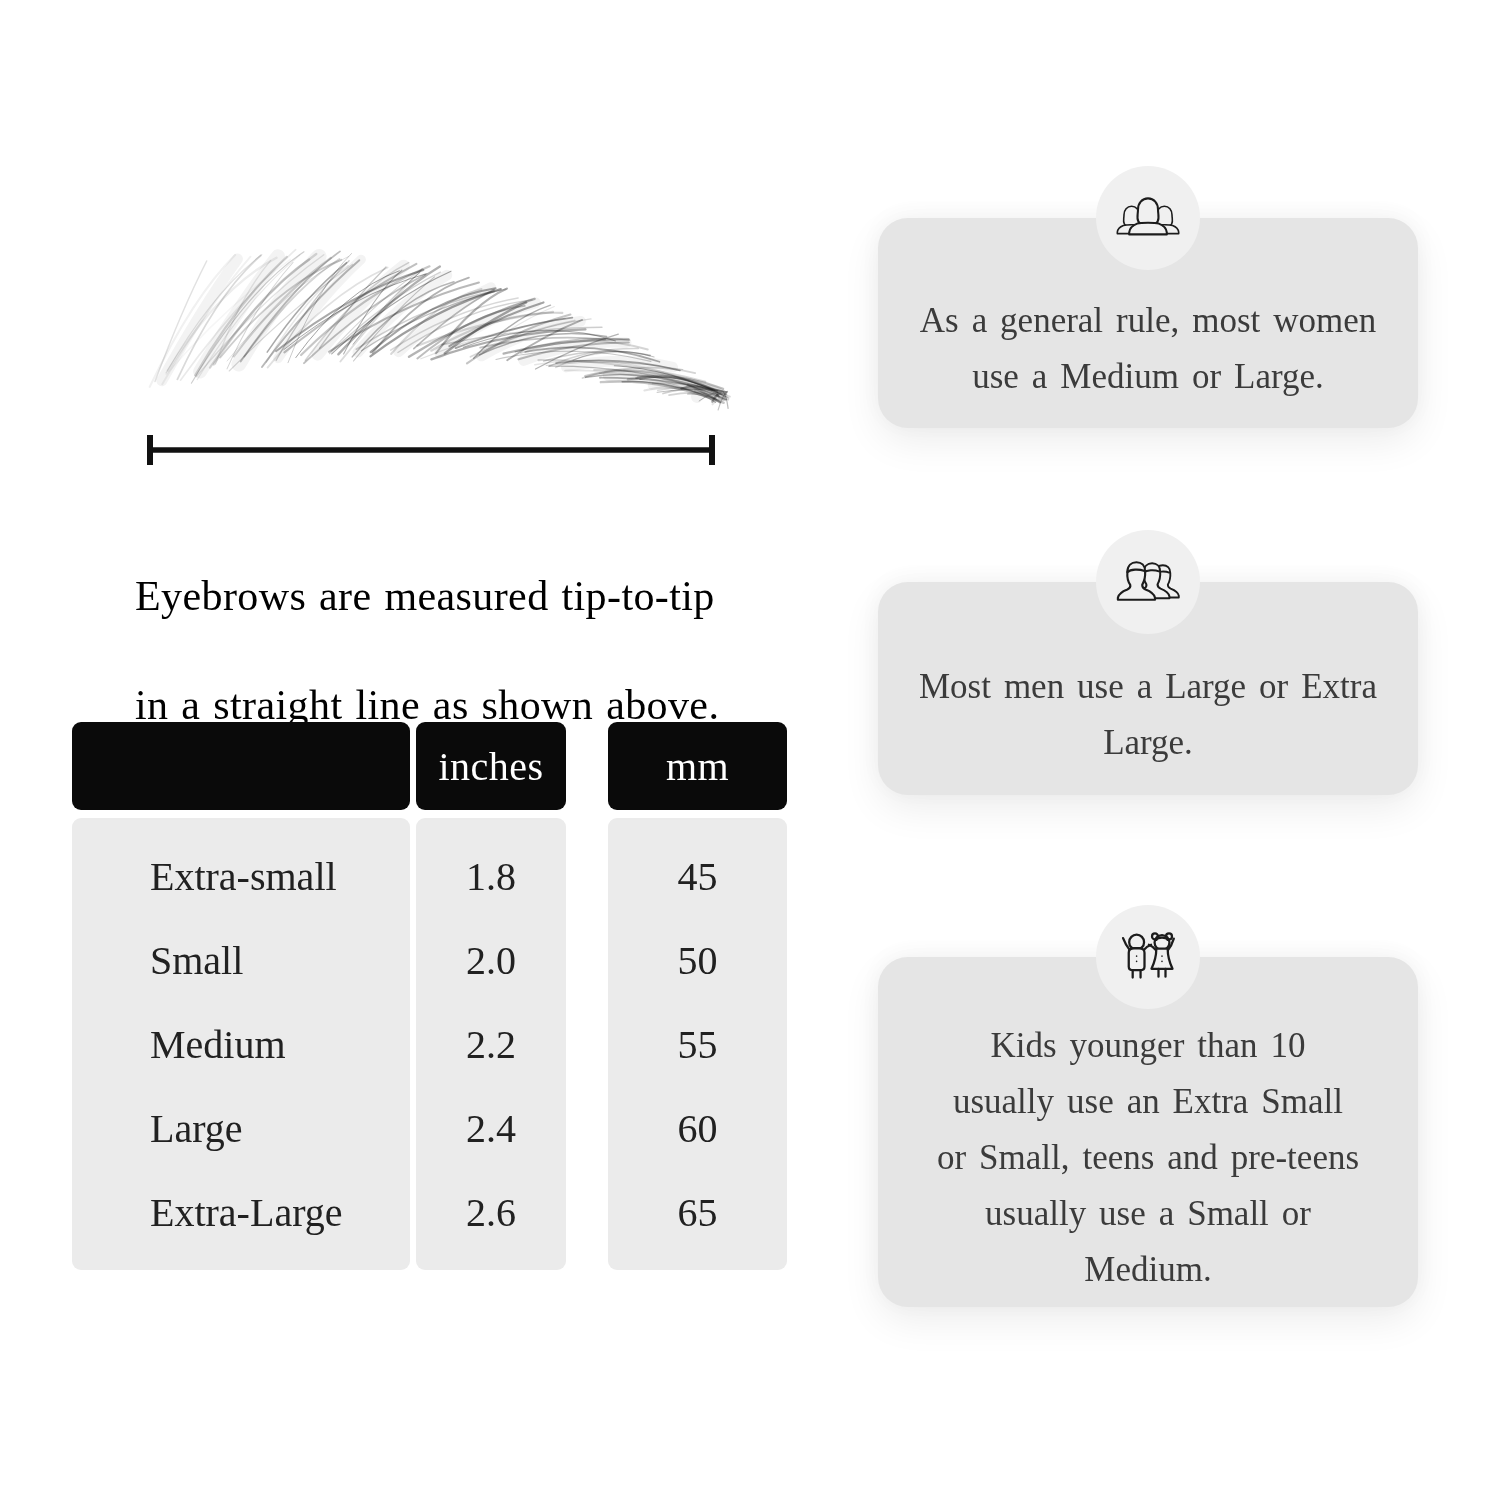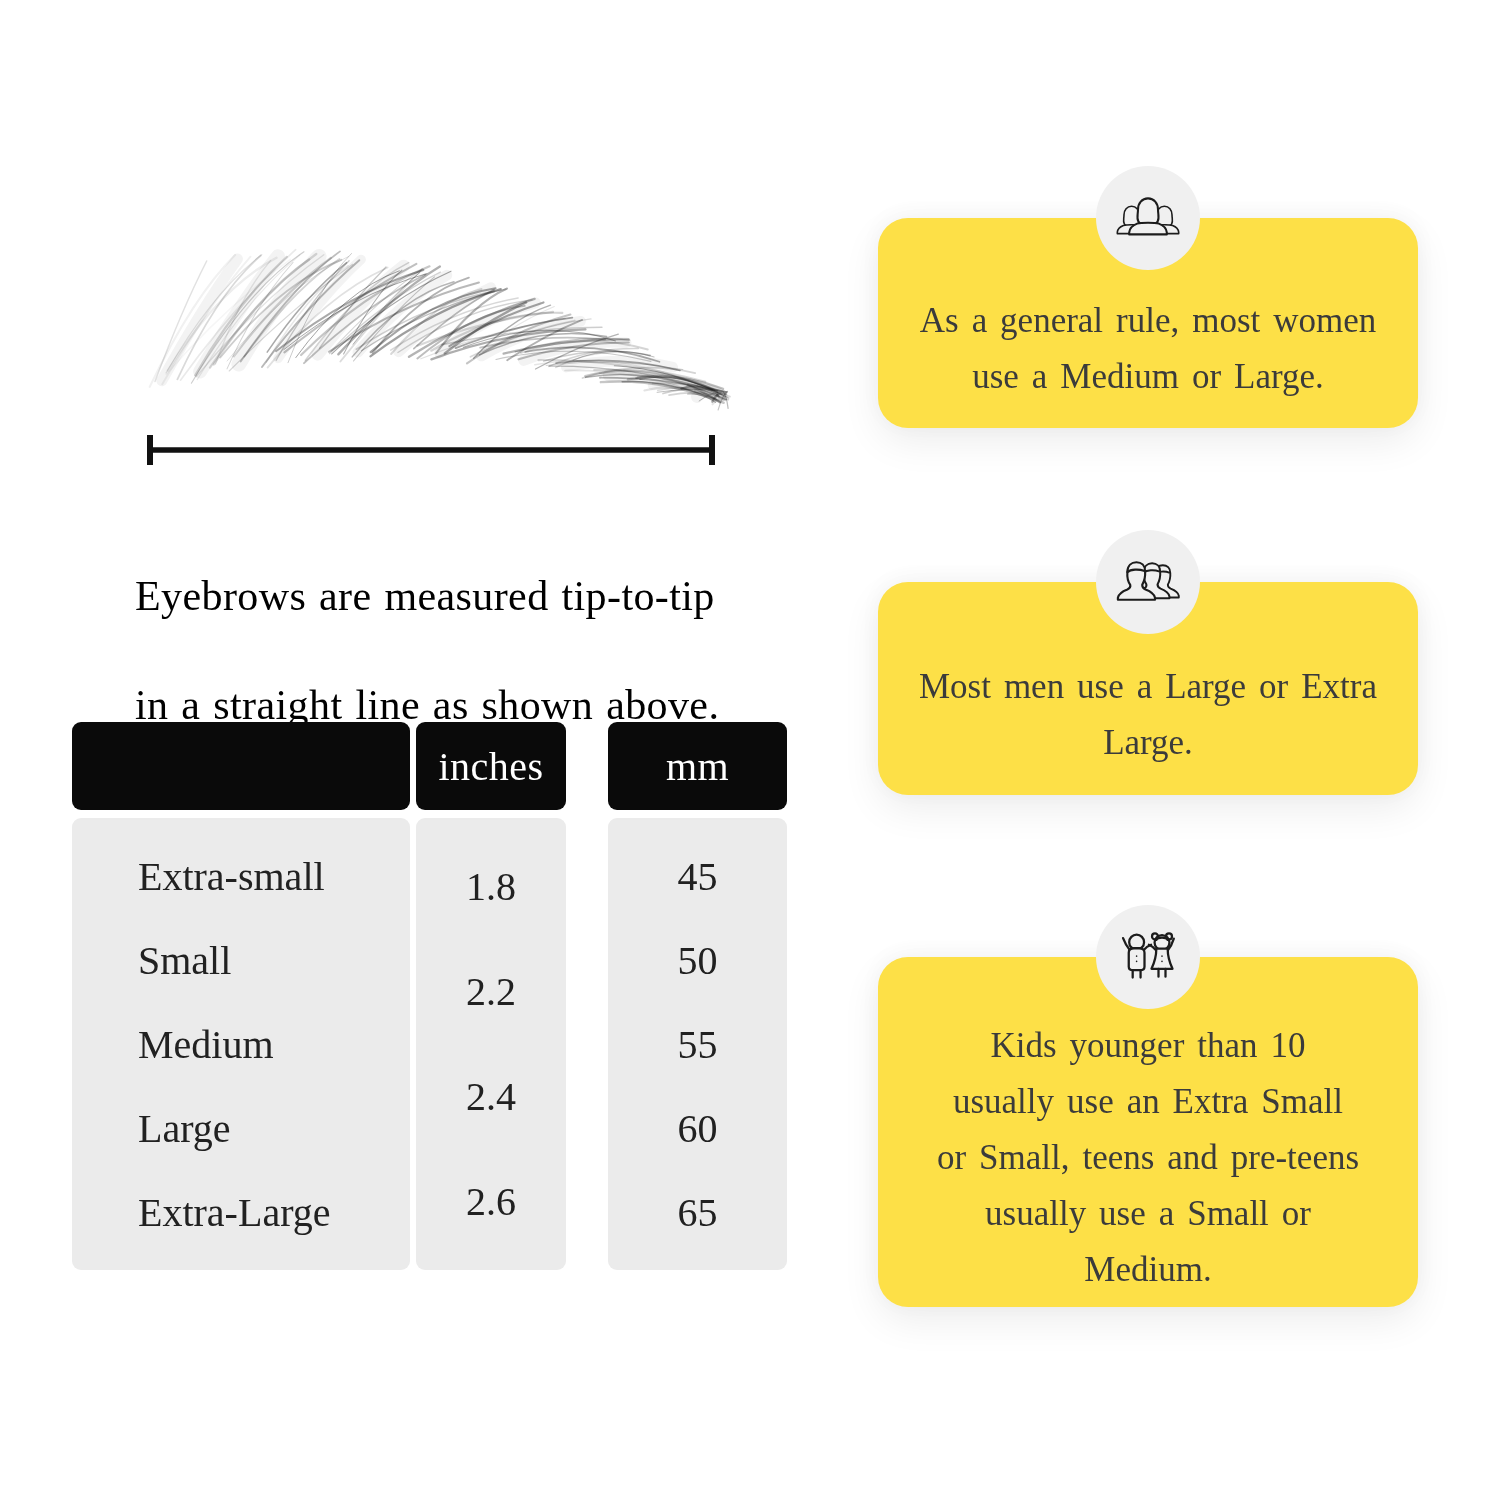--- a/index.html
+++ b/index.html
@@ -18,28 +18,28 @@
   .tcol-size  { left:0;     width:338px; }
   .tcol-inch  { left:344px; width:150px; }
   .tcol-mm    { left:536px; width:179px; }
   .thead{
     height:88px; background:#0a0a0a; border-radius:9px; color:#ffffff;
     display:flex; align-items:center; justify-content:center;
     font-size:40px; letter-spacing:.5px;
   }
   .tbody{
     margin-top:8px; height:452px; background:#ebebeb; border-radius:9px;
-    display:flex; flex-direction:column; padding:16px 4px; box-sizing:border-box;
+    display:flex; flex-direction:column; padding:16px 16px; box-sizing:border-box;
   }
   .cell{ flex:1; display:flex; align-items:center; justify-content:center;
          font-size:40px; color:#212121; }
   .tcol-size .cell{ justify-content:flex-start; padding-left:62px; }
   
   .card{
-    position:absolute; left:878px; width:540px; background:#fde047; border-radius:30px;
+    position:absolute; left:878px; width:540px; background:#e5e5e5; border-radius:30px;
     box-shadow:0 14px 38px rgba(0,0,0,.075), 0 -4px 22px rgba(0,0,0,.035);
     display:flex; align-items:center; justify-content:center;
     box-sizing:border-box;
   }
   .card p{ margin:0; text-align:center; font-size:35px; line-height:1.6;
            color:#3b3b3b; word-spacing:.12em; }
   .card-women{ top:218px; height:210px; padding:52px 34px 0 34px; }
   .card-men  { top:582px; height:213px; padding:52px 34px 0 34px;align-items:center; }
   .card-kids { top:957px; height:350px; padding:52px 58px 0 58px; }
   .icon-circle{
@@ -214,20 +214,21 @@
         <div class="cell">Medium</div>
         <div class="cell">Large</div>
         <div class="cell">Extra-Large</div>
       </div>
     </div>
 
     <div class="tcol tcol-inch">
       <div class="thead">inches</div>
       <div class="tbody">
         <div class="cell">1.8</div>
+        <div class="cell">2.0</div>
         <div class="cell">2.2</div>
         <div class="cell">2.4</div>
         <div class="cell">2.6</div>
       </div>
     </div>
 
     <div class="tcol tcol-mm">
       <div class="thead">mm</div>
       <div class="tbody">
         <div class="cell">45</div>

